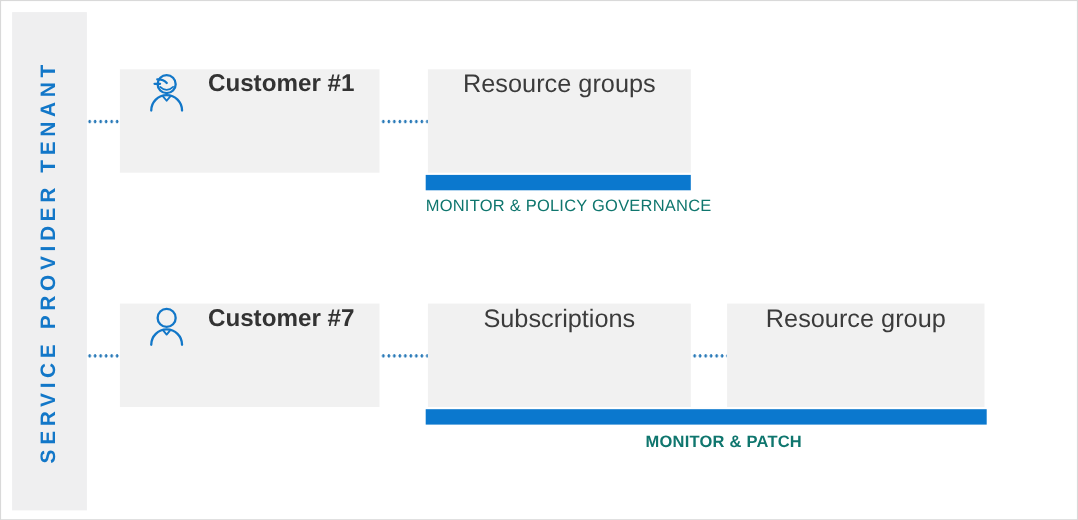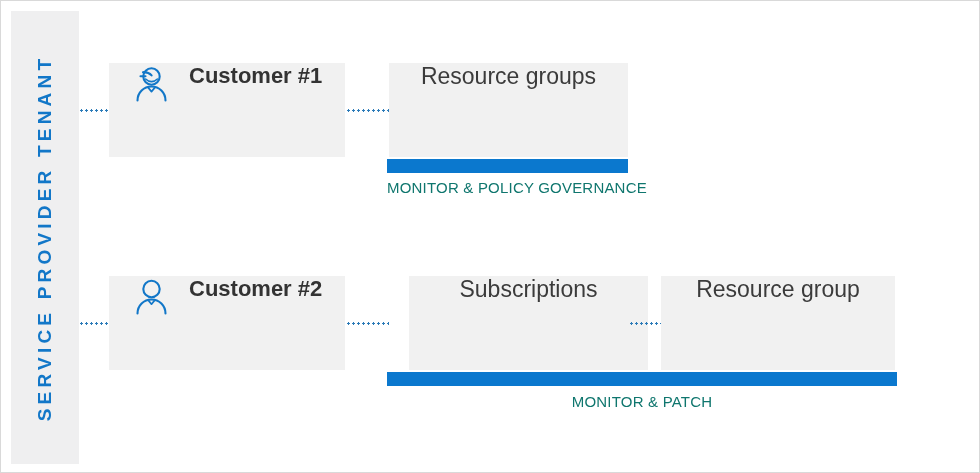--- a/index.html
+++ b/index.html
@@ -139,32 +139,32 @@
   <div class="scope-caption" style="left:386px; top:178px; width:241px;">MONITOR &amp; POLICY GOVERNANCE</div>
 
   <div class="connector" style="left:78px; top:321px; width:31px;"></div>
 
   <div class="node customer-box" style="left:108px; top:275px; width:236px; height:94px;">
     <svg class="customer-icon" viewBox="0 0 40 40">
       <circle cx="20.5" cy="13.0" r="8.2" fill="none" stroke="#1277c8" stroke-width="2.1"></circle>
       <path d="M6.5 37.5 c0 -7.8 6.3 -14.0 14.0 -14.0 c7.7 0 14.0 6.2 14.0 14.0" fill="none" stroke="#1277c8" stroke-width="2.1" stroke-linecap="round"></path>
       <path d="M16.6 23.4 L20.5 28.2 L24.4 23.4" fill="none" stroke="#1277c8" stroke-width="1.7" stroke-linejoin="round"></path>
     </svg>
-    <span class="customer-label">Customer #2</span>
+    <span class="customer-label">Customer #7</span>
   </div>
 
   <div class="connector" style="left:345px; top:321px; width:43px;"></div>
 
-  <div class="node" style="left:408px; top:275px; width:239px; height:94px;">
+  <div class="node" style="left:388px; top:275px; width:239px; height:94px;">
     <span class="node-plain-label">Subscriptions</span>
   </div>
 
   <div class="connector" style="left:628px; top:321px; width:32px;"></div>
 
   <div class="node" style="left:660px; top:275px; width:234px; height:94px;">
     <span class="node-plain-label">Resource group</span>
   </div>
 
   <div class="scope-bar" style="left:386px; top:371px; width:510px;"></div>
 
-  <div class="scope-caption" style="left:386px; top:392px; width:510px;">MONITOR &amp; PATCH</div>
+  <div class="scope-caption" style="left:402px; top:392px; width:510px;font-weight:bold;">MONITOR &amp; PATCH</div>
 
 </div>
 
 </body></html>

